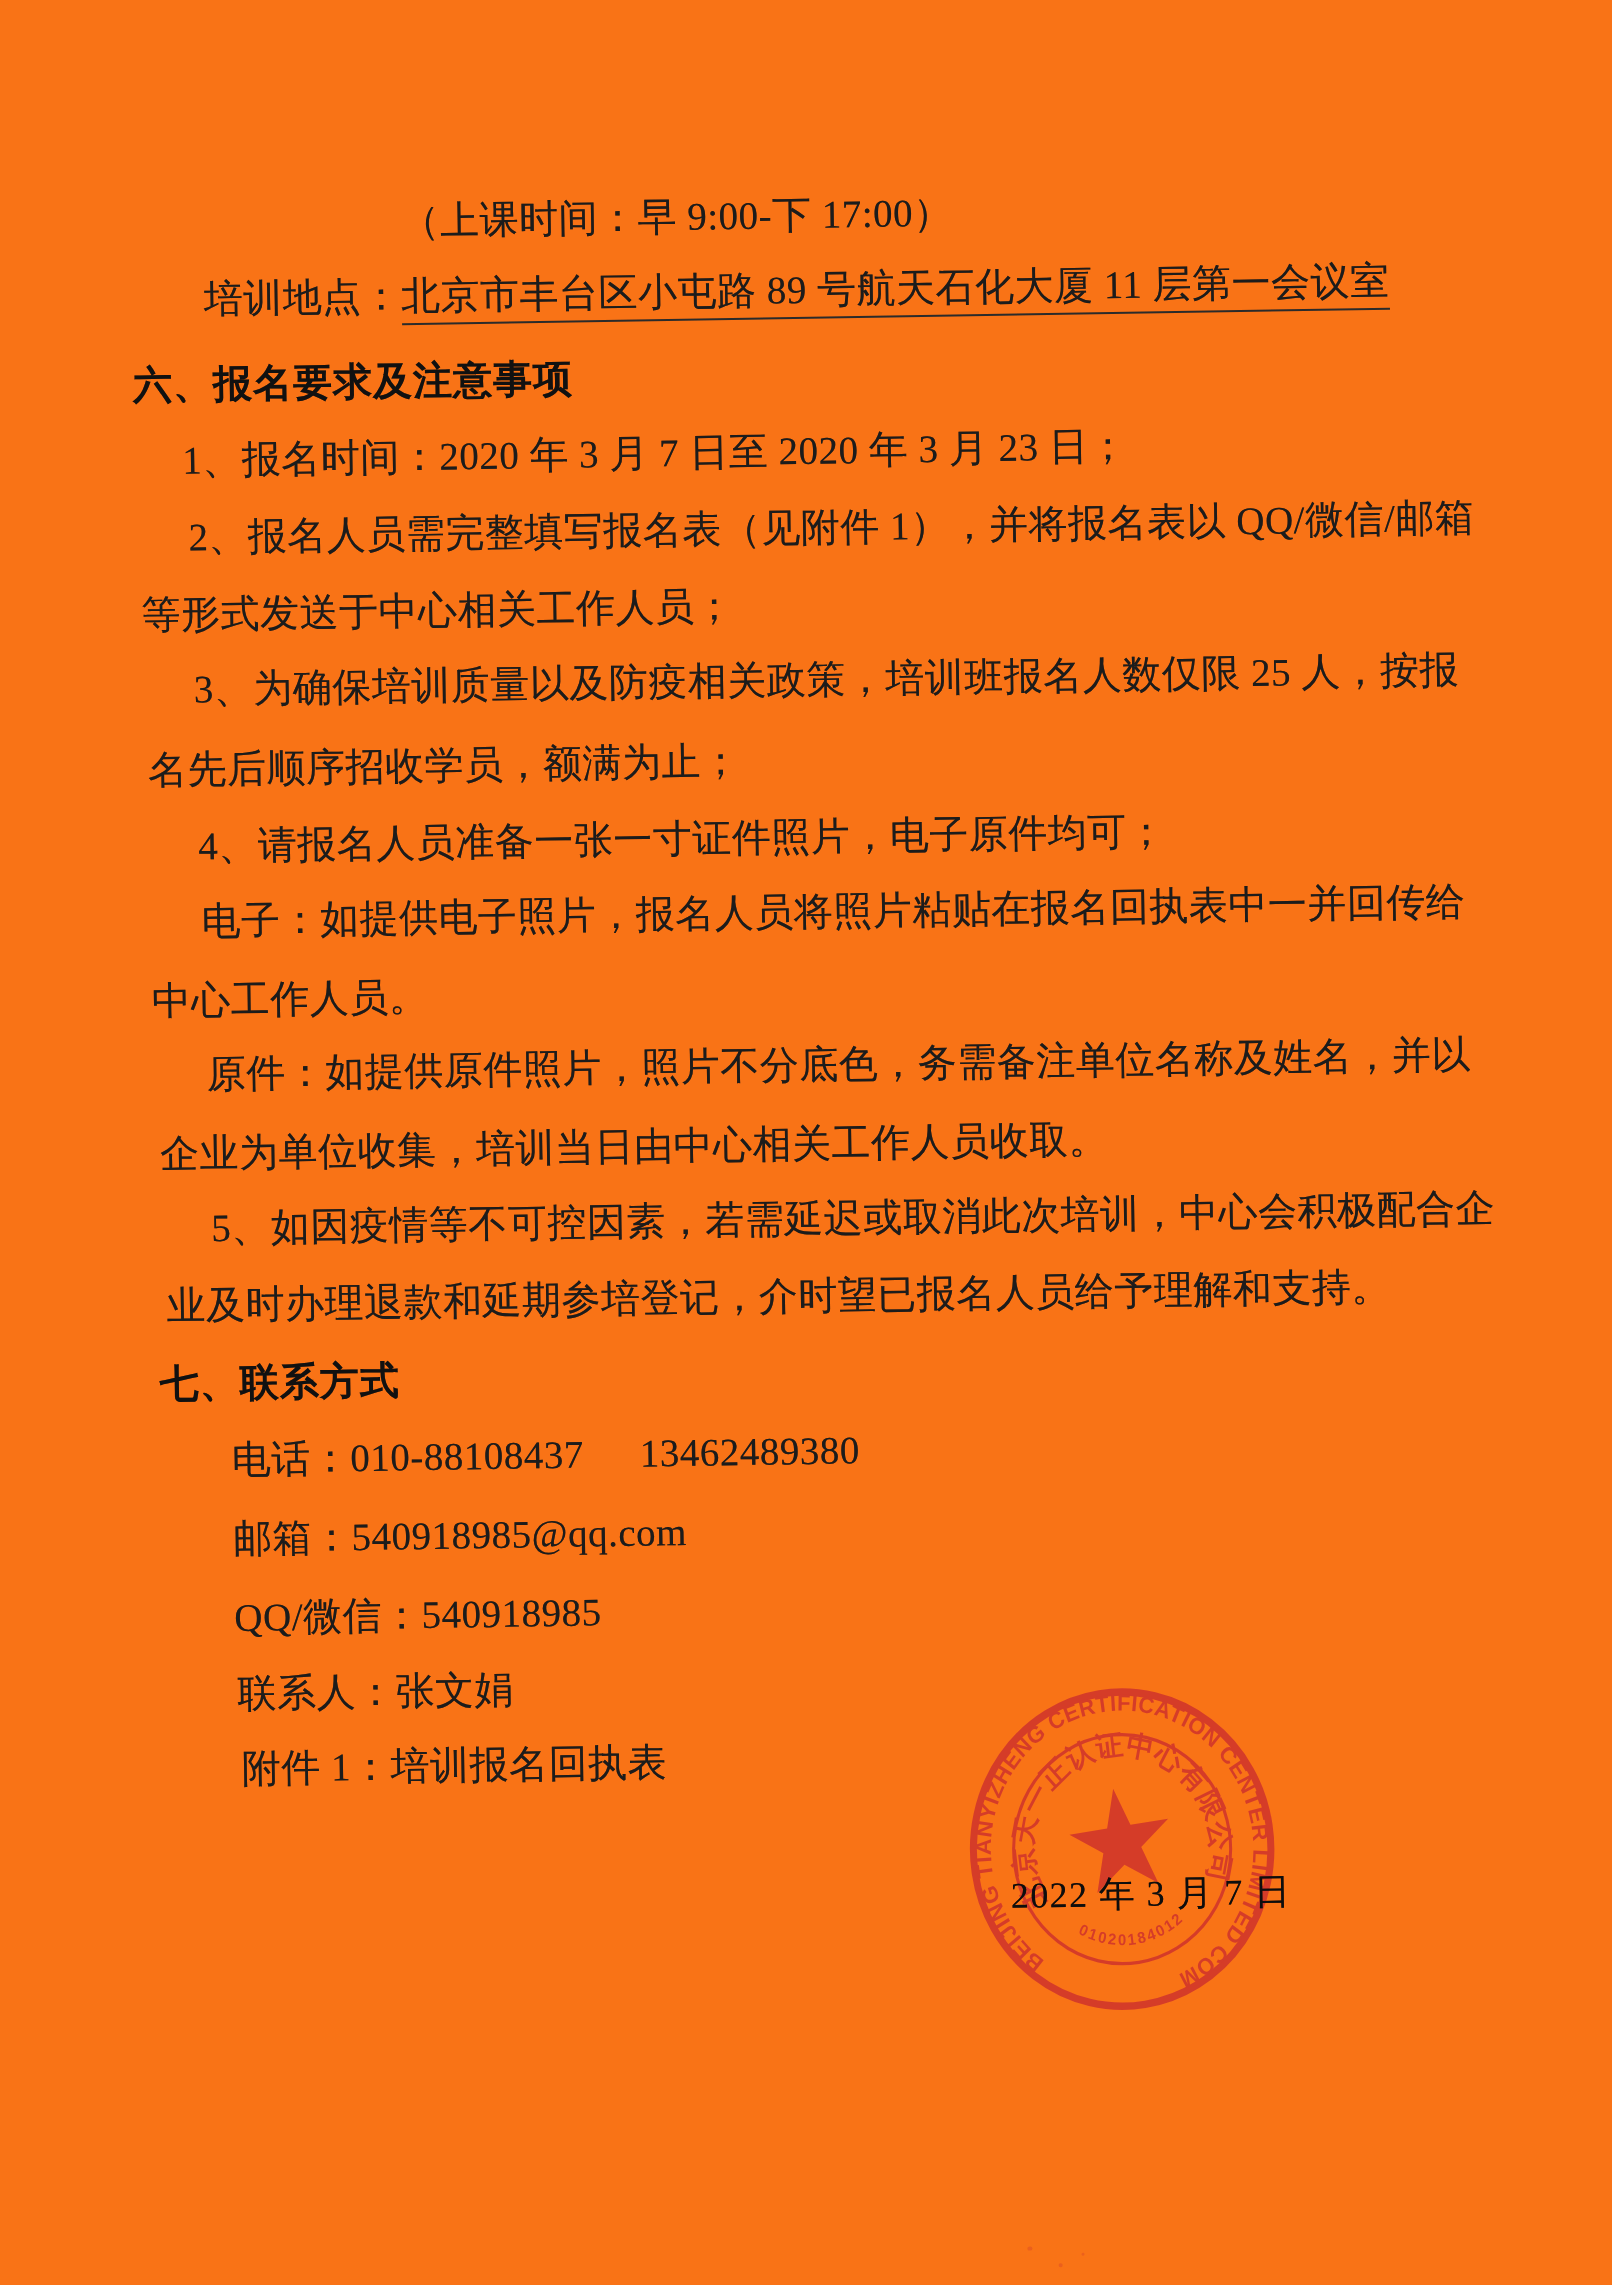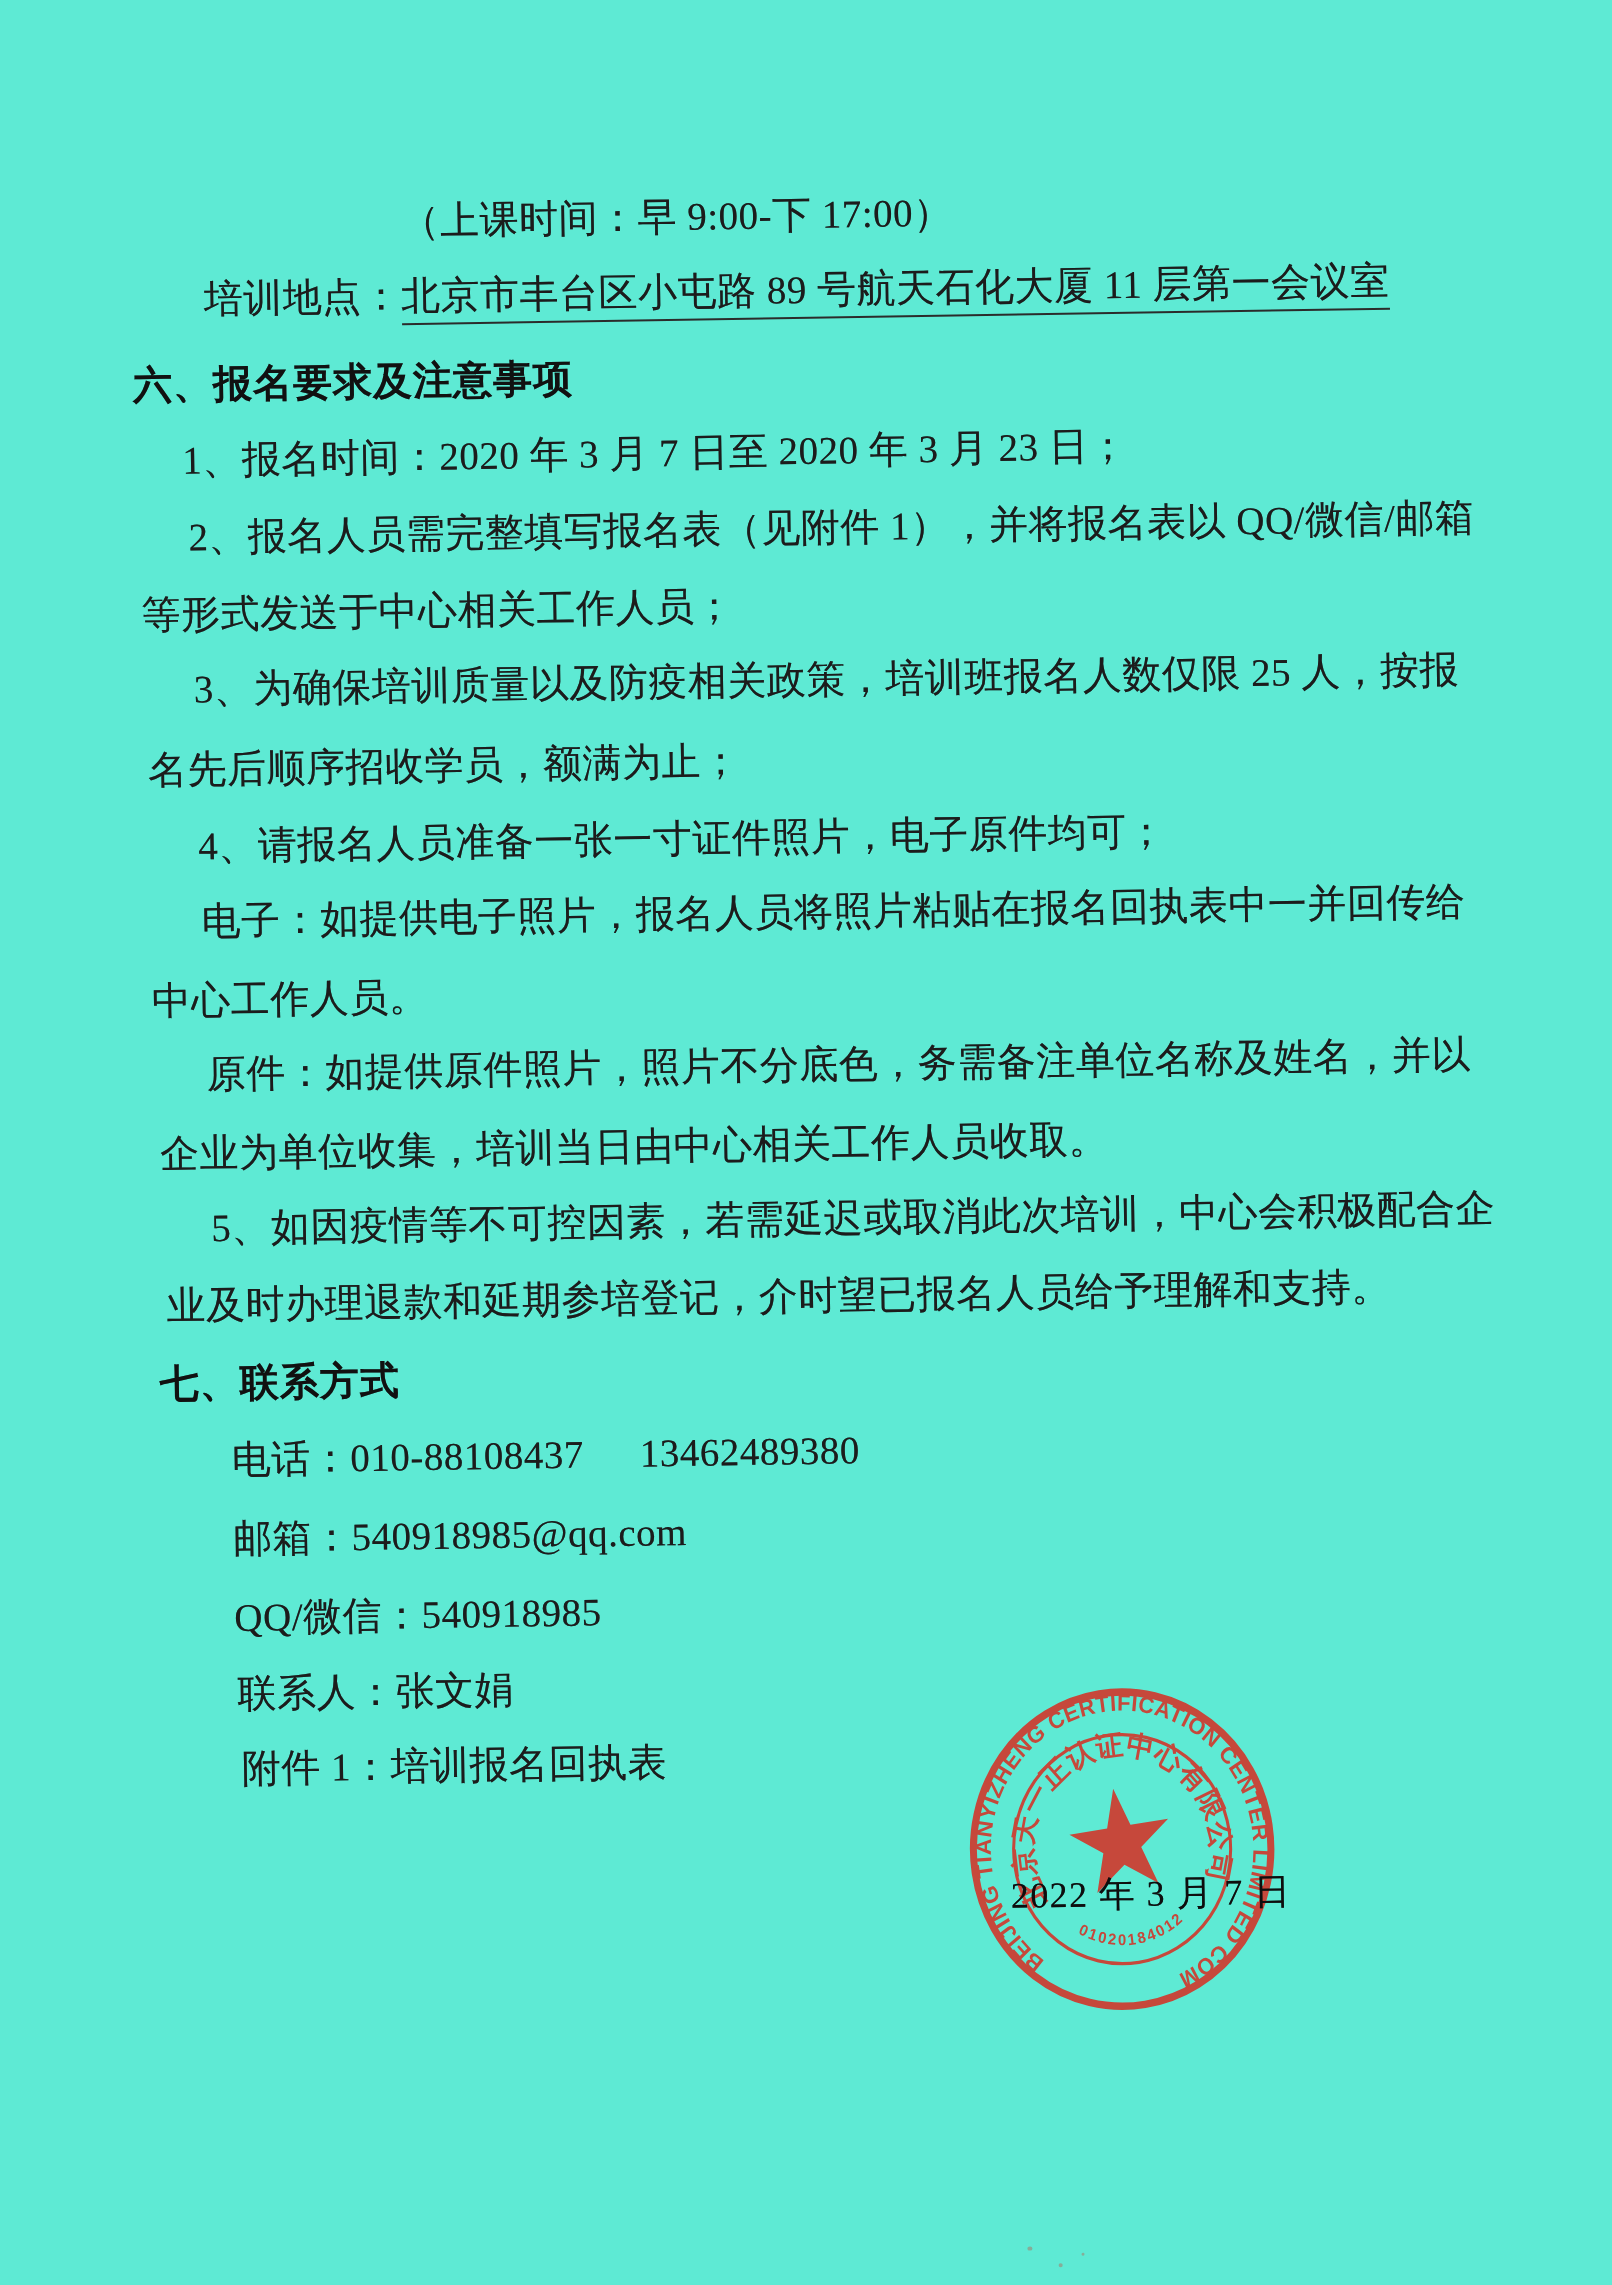--- a/index.html
+++ b/index.html
@@ -5,21 +5,21 @@
   html, body { margin: 0; padding: 0; }
   body {
     width: 1612px; height: 2285px;
     background: #ffffff;
     overflow: hidden;
     font-family: "Liberation Serif", "DejaVu Serif", serif;
   }
   .page {
     position: relative;
     width: 1612px; height: 2285px;
-    background: #5eead4;
+    background: #f97316;
     text-decoration: underline;
   }
   .sheet {
     position: absolute; inset: 0;
     transform: rotate(-0.9deg);
     transform-origin: 50% 50%;
   }
   .line {
     position: absolute;
     font-size: 39px;

